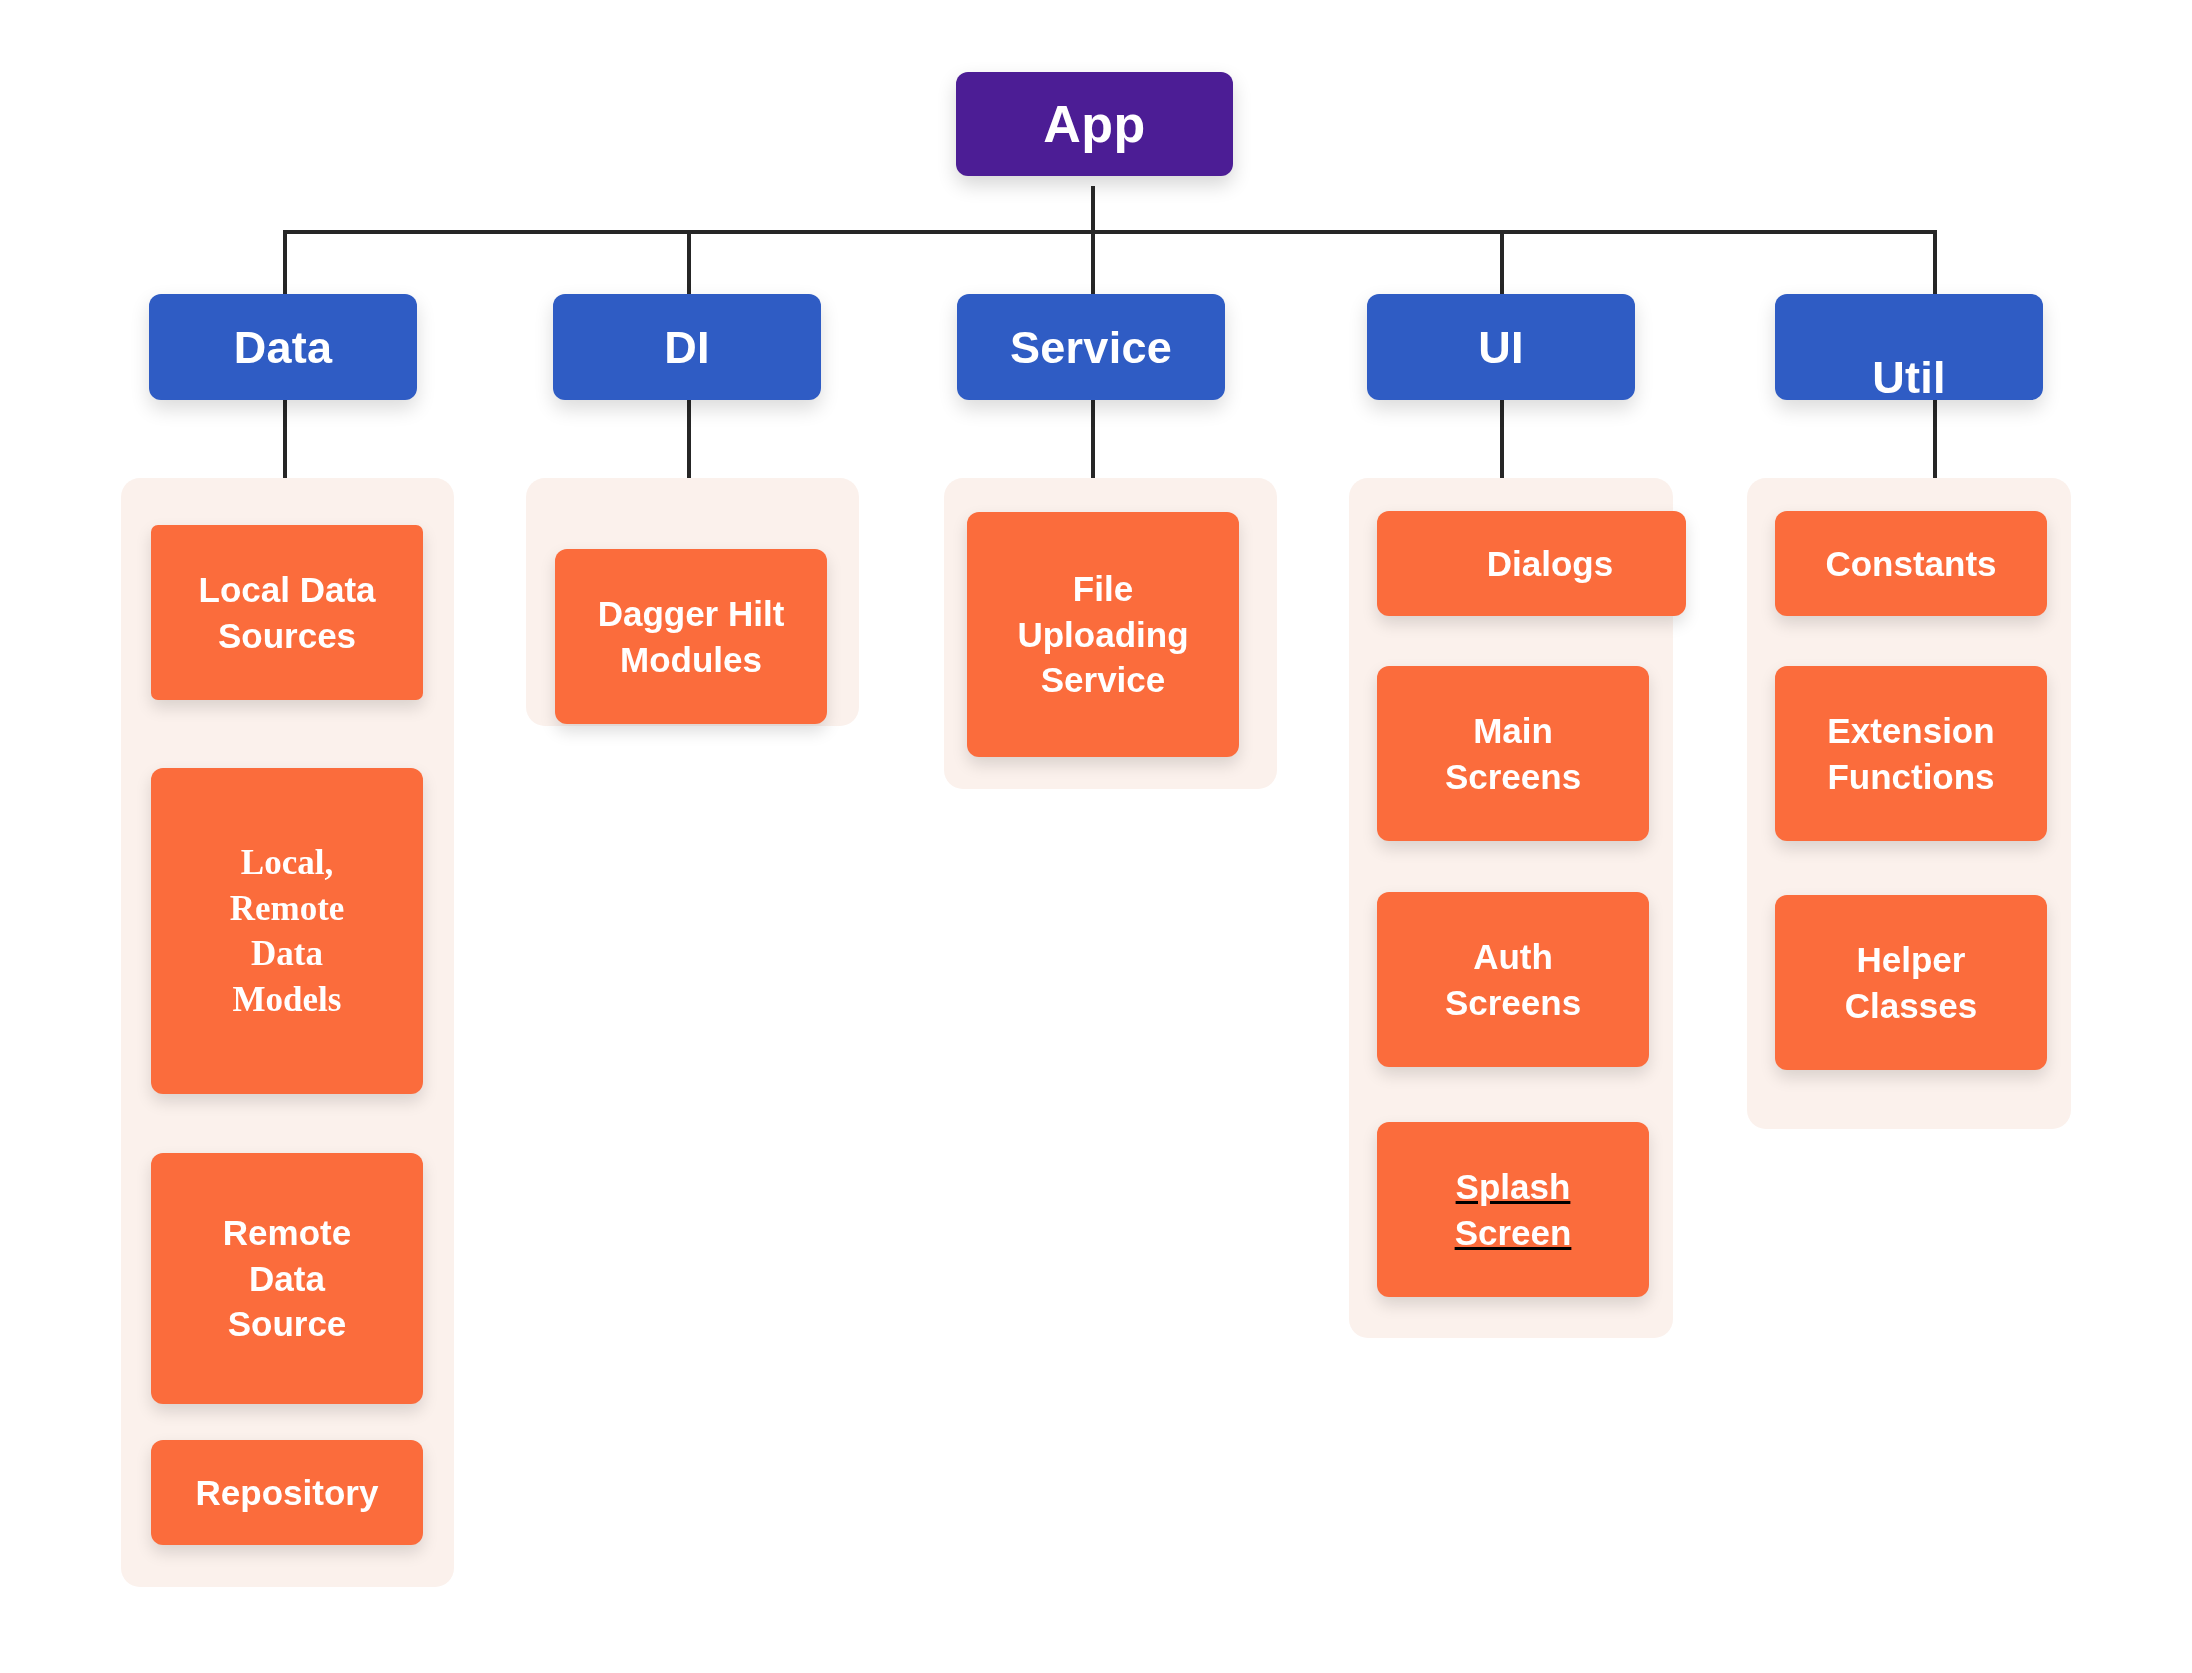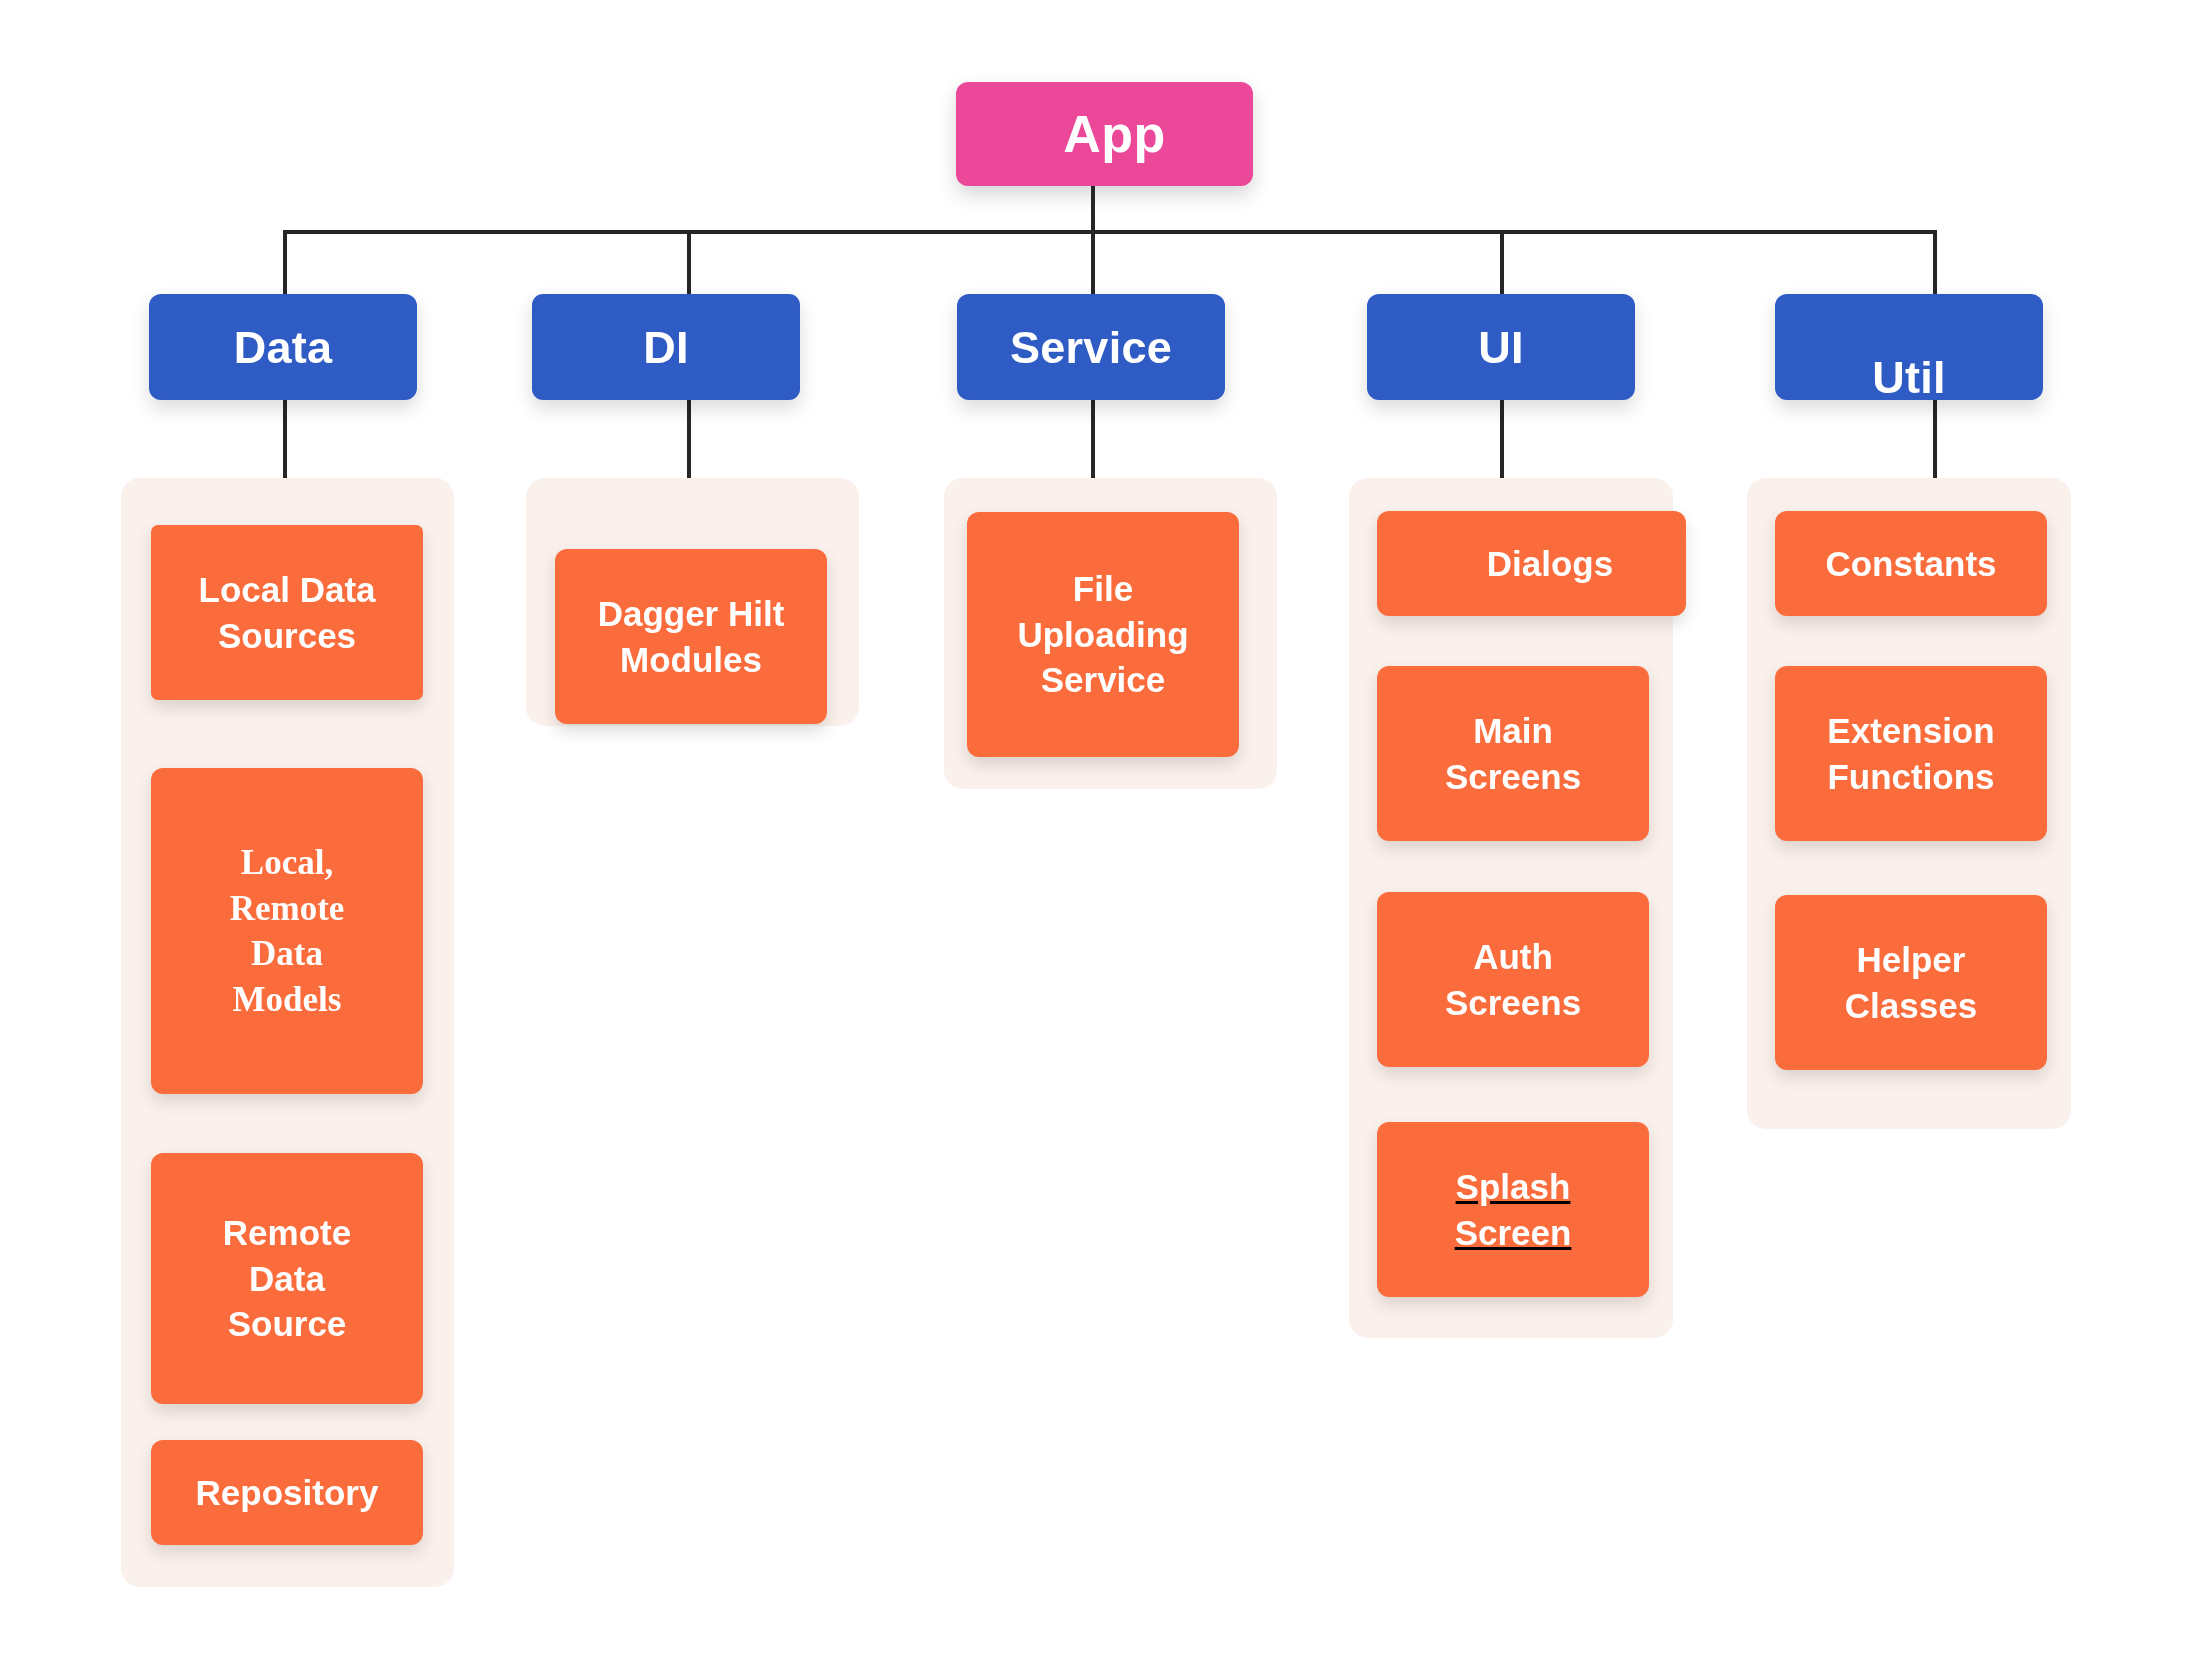--- a/index.html
+++ b/index.html
@@ -5,25 +5,24 @@
 <style>
   html,body{margin:0;padding:0;background:#ffffff;}
   body{
     font-family:"Liberation Sans","DejaVu Sans",sans-serif;
     width:2193px;height:1673px;overflow:hidden;position:relative;
   }
   #stage{position:relative;width:2193px;height:1673px;background:#ffffff;}
 
   
   .root-node{
-    position:absolute;left:956px;top:82px;width:277px;height:104px;
-    background:#ec4899;border-radius:12px;
+    position:absolute;left:956px;top:72px;width:277px;height:104px;
+    background:#4c1d95;border-radius:12px;
     display:flex;align-items:center;justify-content:center;
     box-shadow:0 8.6px 19px rgba(0,0,0,0.16);
-    padding-left:20px;
   }
   .root-node .lbl{
     color:#ffffff;font-size:52px;font-weight:700;letter-spacing:0.4px;line-height:1;
   }
 
   
   .conn{position:absolute;background:#262626;}
   .conn-v{width:4.3px;}
   .conn-h{height:4.3px;}
 
@@ -97,21 +96,21 @@
   </div>
   <div class="leaf" style="left:151px;top:1153px;width:272px;height:251px;">
     <span class="lbl">Remote
 Data
 Source</span>
   </div>
   <div class="leaf" style="left:151px;top:1440px;width:272px;height:105px;">
     <span class="lbl">Repository</span>
   </div>
 
-  <div class="cat-box" style="left:532px;top:294px;border-radius:11px;">
+  <div class="cat-box" style="left:553px;top:294px;">
     <span class="lbl">DI</span>
   </div>
   <div class="group" style="left:526px;top:478px;width:333px;height:248px;"></div>
 
   <div class="leaf" style="left:555px;top:525px;width:272px;height:175px;margin-top:24px;">
     <span class="lbl">Dagger Hilt
 Modules</span>
   </div>
 
   <div class="cat-box" style="left:957px;top:294px;">

